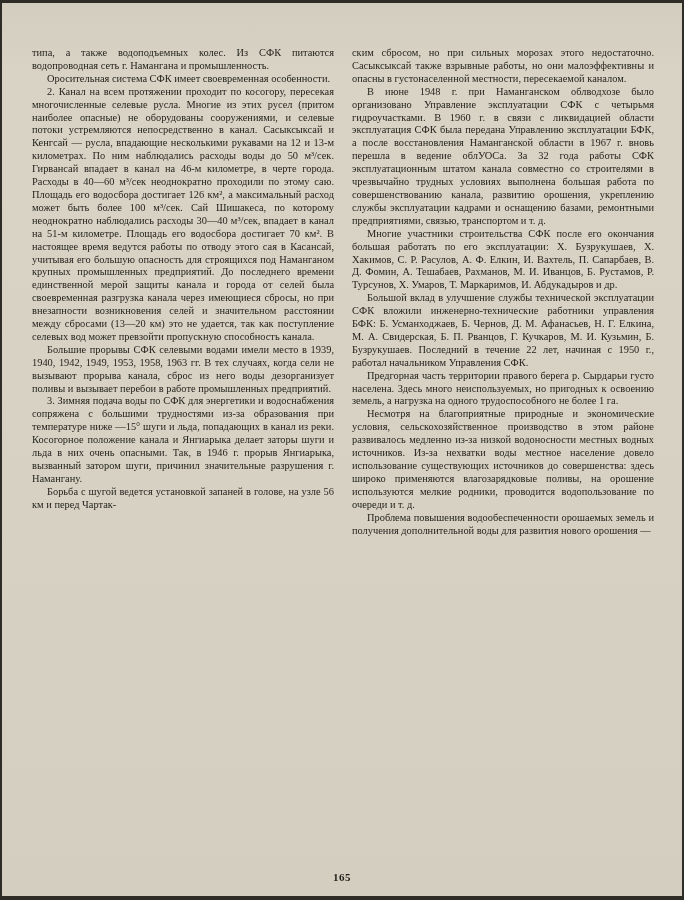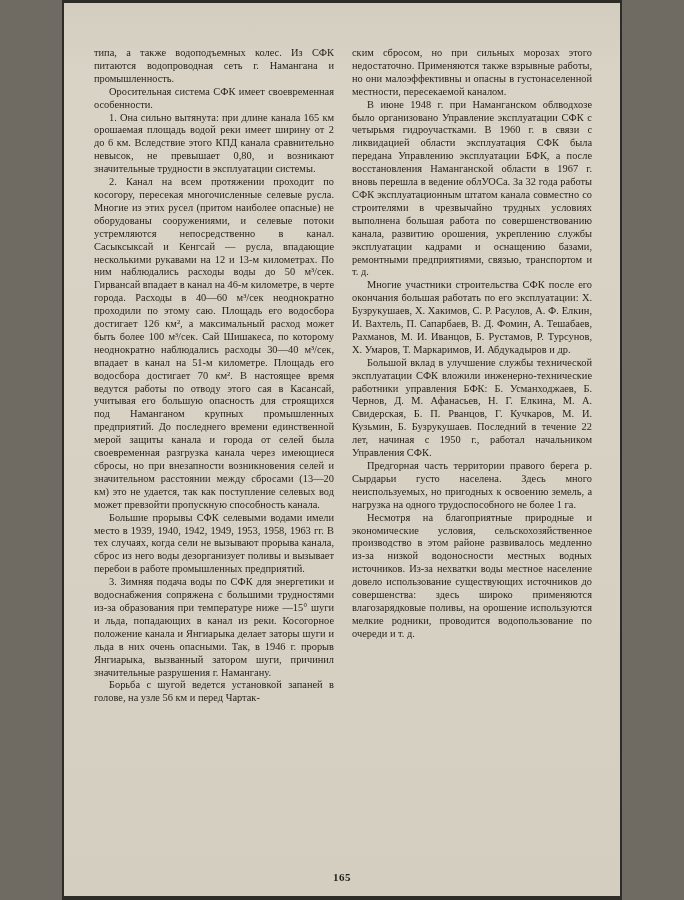--- a/index.html
+++ b/index.html
@@ -3,21 +3,21 @@
 <meta charset="utf-8">
 <style>
   html, body {
     margin: 0;
     padding: 0;
     background: #6f6b62;
     font-family: "Liberation Serif", serif;
   }
   .scan-page {
     position: relative;
-    width: 560px;
+    width: 684px;
     height: 900px;
     margin: 0 auto;
     box-sizing: border-box;
     background: #d6d1c3;
     background-image: linear-gradient(180deg, #d2cdbf 0%, #d8d3c5 8%, #d6d1c3 60%, #d3cec0 100%);
     border: 2px solid #2e2c27;
     border-top-width: 3px;
     border-bottom-width: 4px;
     overflow: hidden;
     color: #211f1a;
@@ -65,29 +65,29 @@
   }
 </style>
 </head>
 <body>
 
 <div class="scan-page">
   <div class="page-inner">
     <div class="column">
         <p class="para no-indent">типа, а также водоподъемных колес. Из СФК питаются водопроводная сеть г. Намангана и промышленность.</p>
         <p class="para">Оросительная система СФК имеет своевременная особенности.</p>
-        <p class="para">1. Она сильно вытянута: при длине канала 165 км орошаемая площадь водой реки имеет ширину от 2 до 6 км. Вследствие этого КПД канала сравнительно невысок, не превышает 0,80, и возникают значительные трудности в эксплуатации системы.</p>
         <p class="para">2. Канал на всем протяжении проходит по косогору, пересекая многочисленные селевые русла. Многие из этих русел (притом наиболее опасные) не оборудованы сооружениями, и селевые потоки устремляются непосредственно в канал. Сасыксыксай и Кенгсай — русла, впадающие несколькими рукавами на 12 и 13-м километрах. По ним наблюдались расходы воды до 50 м³/сек. Гирвансай впадает в канал на 46-м километре, в черте города. Расходы в 40—60 м³/сек неоднократно проходили по этому саю. Площадь его водосбора достигает 126 км², а максимальный расход может быть более 100 м³/сек. Сай Шишакеса, по которому неоднократно наблюдались расходы 30—40 м³/сек, впадает в канал на 51-м километре. Площадь его водосбора достигает 70 км². В настоящее время ведутся работы по отводу этого сая в Касансай, учитывая его большую опасность для строящихся под Наманганом крупных промышленных предприятий. До последнего времени единственной мерой защиты канала и города от селей была своевременная разгрузка канала через имеющиеся сбросы, но при внезапности возникновения селей и значительном расстоянии между сбросами (13—20 км) это не удается, так как поступление селевых вод может превзойти пропускную способность канала.</p>
         <p class="para">Большие прорывы СФК селевыми водами имели место в 1939, 1940, 1942, 1949, 1953, 1958, 1963 гг. В тех случаях, когда сели не вызывают прорыва канала, сброс из него воды дезорганизует поливы и вызывает перебои в работе промышленных предприятий.</p>
         <p class="para">3. Зимняя подача воды по СФК для энергетики и водоснабжения сопряжена с большими трудностями из-за образования при температуре ниже —15° шуги и льда, попадающих в канал из реки. Косогорное положение канала и Янгиарыка делает заторы шуги и льда в них очень опасными. Так, в 1946 г. прорыв Янгиарыка, вызванный затором шуги, причинил значительные разрушения г. Намангану.</p>
         <p class="para">Борьба с шугой ведется установкой запаней в голове, на узле 56 км и перед Чартак-</p>
       </div>
     <div class="column">
-        <p class="para no-indent">ским сбросом, но при сильных морозах этого недостаточно. Применяются также взрывные работы, но они малоэффективны и опасны в густонаселенной местности, пересекаемой каналом.</p>
+        <p class="para no-indent">ским сбросом, но при сильных морозах этого недостаточно. Сасыксыксай также взрывные работы, но они малоэффективны и опасны в густонаселенной местности, пересекаемой каналом.</p>
         <p class="para">В июне 1948 г. при Наманганском облводхозе было организовано Управление эксплуатации СФК с четырьмя гидроучастками. В 1960 г. в связи с ликвидацией области эксплуатация СФК была передана Управлению эксплуатации БФК, а после восстановления Наманганской области в 1967 г. вновь перешла в ведение облУОСа. За 32 года работы СФК эксплуатационным штатом канала совместно со строителями в чрезвычайно трудных условиях выполнена большая работа по совершенствованию канала, развитию орошения, укреплению службы эксплуатации кадрами и оснащению базами, ремонтными предприятиями, связью, транспортом и т. д.</p>
         <p class="para">Многие участники строительства СФК после его окончания большая работать по его эксплуатации: Х. Бузрукушаев, Х. Хакимов, С. Р. Расулов, А. Ф. Елкин, И. Вахтель, П. Сапарбаев, В. Д. Фомин, А. Тешабаев, Рахманов, М. И. Иванцов, Б. Рустамов, Р. Турсунов, Х. Умаров, Т. Маркаримов, И. Абдукадыров и др.</p>
         <p class="para">Большой вклад в улучшение службы технической эксплуатации СФК вложили инженерно-технические работники управления БФК: Б. Усманходжаев, Б. Чернов, Д. М. Афанасьев, Н. Г. Елкина, М. А. Свидерская, Б. П. Рванцов, Г. Кучкаров, М. И. Кузьмин, Б. Бузрукушаев. Последний в течение 22 лет, начиная с 1950 г., работал начальником Управления СФК.</p>
         <p class="para">Предгорная часть территории правого берега р. Сырдарьи густо населена. Здесь много неиспользуемых, но пригодных к освоению земель, а нагрузка на одного трудоспособного не более 1 га.</p>
         <p class="para">Несмотря на благоприятные природные и экономические условия, сельскохозяйственное производство в этом районе развивалось медленно из-за низкой водоносности местных водных источников. Из-за нехватки воды местное население довело использование существующих источников до совершенства: здесь широко применяются влагозарядковые поливы, на орошение используются мелкие родники, проводится водопользование по очереди и т. д.</p>
+        <p class="para">Проблема повышения водообеспеченности орошаемых земель и получения дополнительной воды для развития нового орошения —</p>
       </div>
   </div>
   <div class="page-number">165</div>
 </div>
 
 </body></html>

